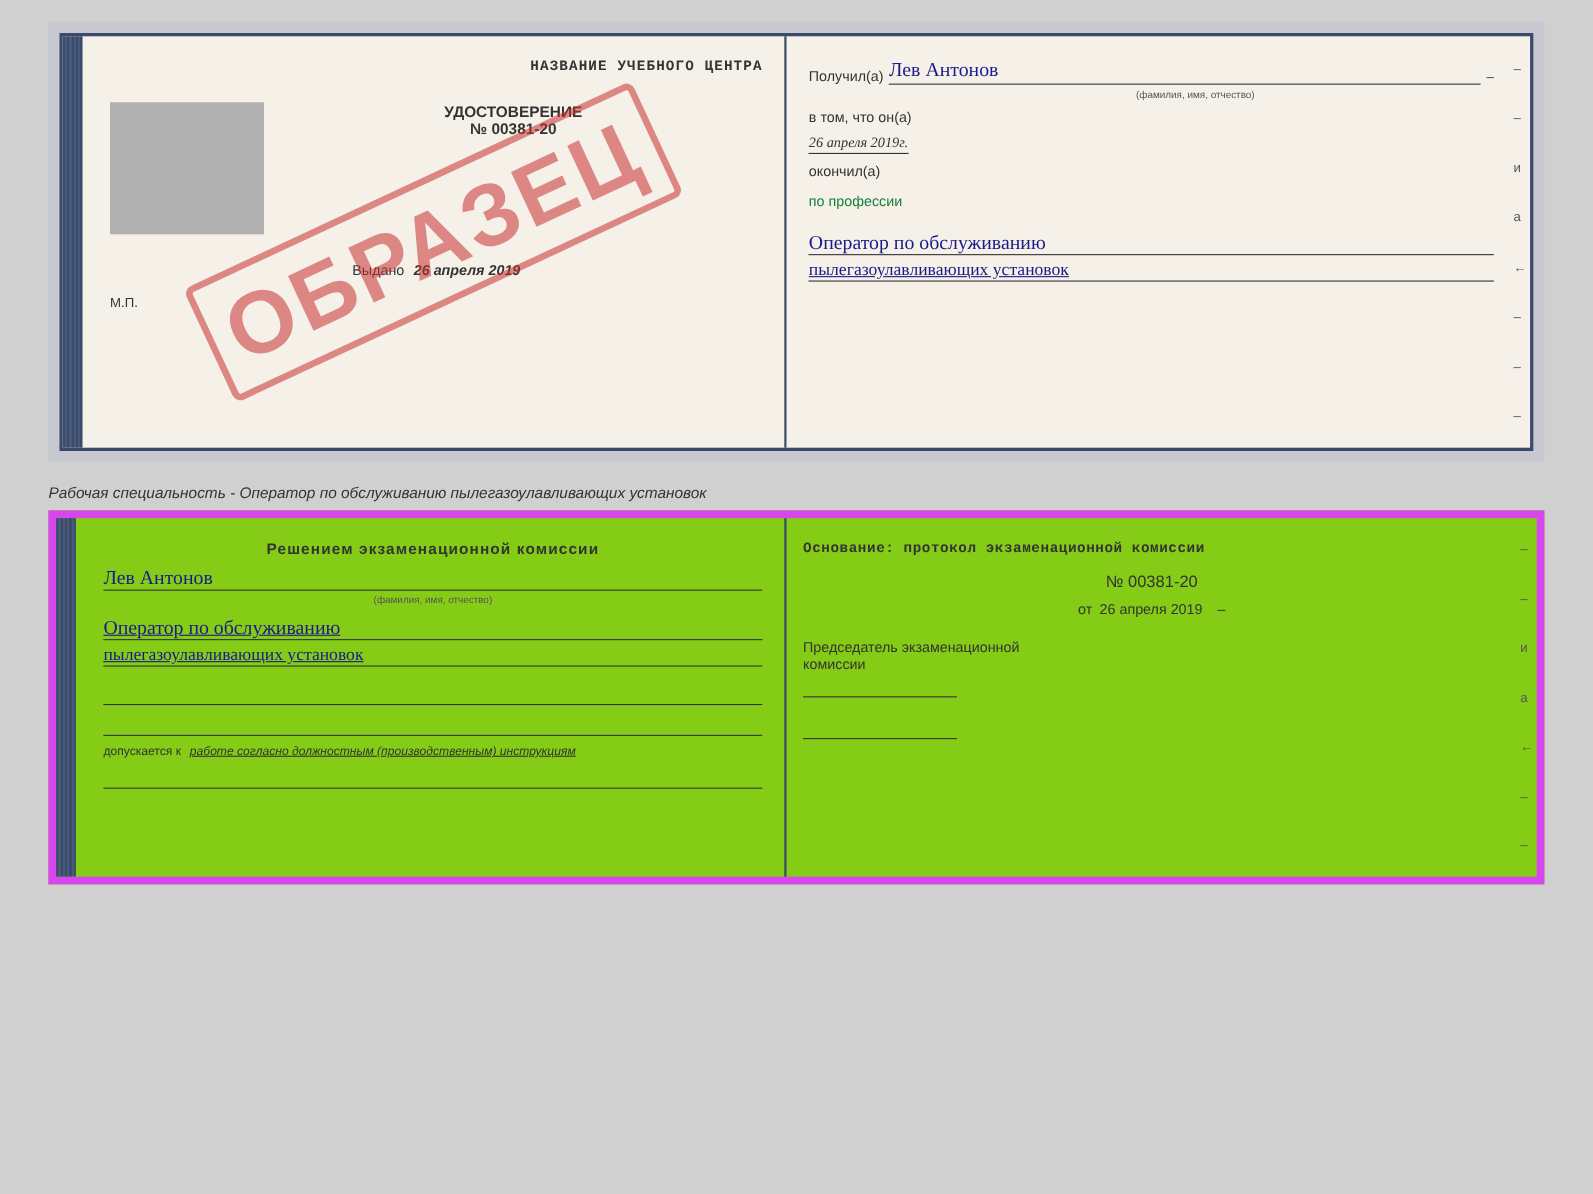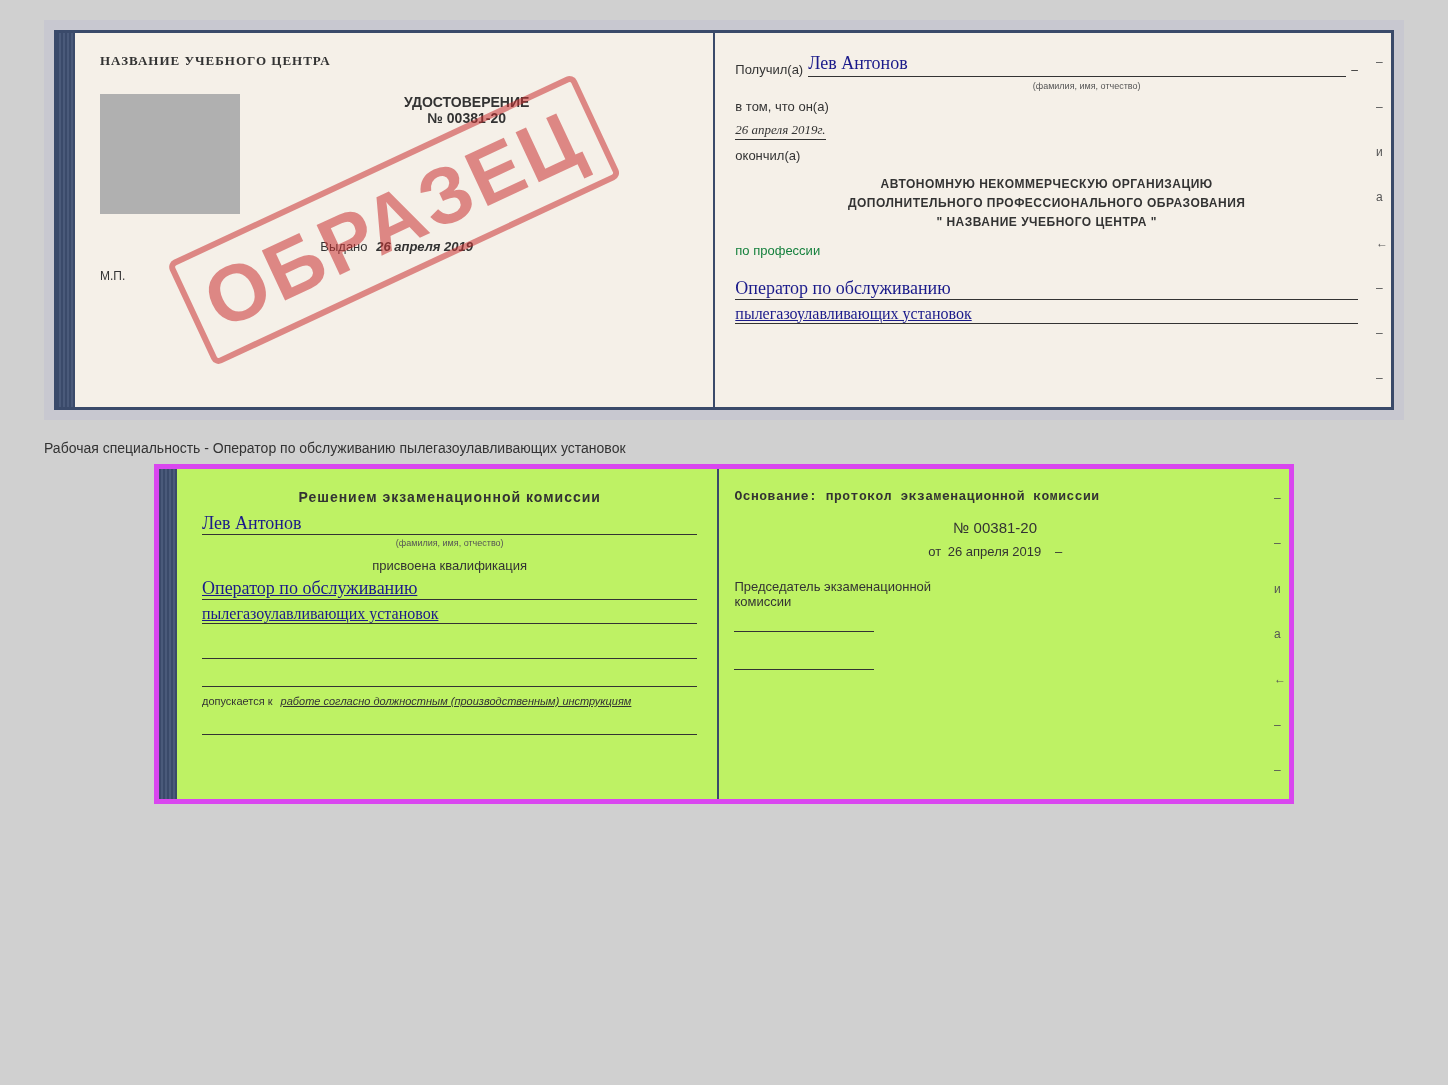--- a/index.html
+++ b/index.html
@@ -54,27 +54,27 @@
       position: relative;
     }
 
     .right-side-wrapper {
       display: flex;
       flex: 1;
     }
 
     
     .training-center-title {
-      text-align: left;
+      text-align: right;
       font-size: 13px;
       font-weight: bold;
       letter-spacing: 1px;
       color: #333;
       margin-bottom: 15px;
-      font-family: Liberation Serif, serif;
+      font-family: Liberation Mono, monospace;
     }
 
     .gray-photo-box {
       width: 140px;
       height: 120px;
       background: #b0b0b0;
       margin: 10px auto;
       display: block;
     }
 
@@ -241,27 +241,28 @@
     }
 
     
     .working-specialty {
       width: 1360px;
       font-size: 14px;
       font-family: Arial, sans-serif;
       color: #333;
       padding: 8px 0;
       text-align: left;
+      font-style: italic;
     }
 
     
     .bottom-cert {
-      width: 1140px;
-      background: #bef264;
-      border: 5px solid #d946ef;
+      width: 1360px;
+      background: #84cc16;
+      border: 7px solid #d946ef;
       min-height: 340px;
       display: flex;
     }
 
     .bottom-left {
       width: 48%;
       padding: 20px 20px 20px 25px;
       border-right: 2px solid #3a4a6a;
     }
 
@@ -430,25 +431,20 @@
           <span class="dash-right">–</span>
         </div>
         <div class="fio-label">(фамилия, имя, отчество)</div>
 
         <div class="vtom-line">
           <span>в том, что он(а)</span>
           <span class="vtom-date">26 апреля 2019г.</span>
           <span>окончил(а)</span>
         </div>
 
-        <div class="org-block">
-          <div>АВТОНОМНУЮ НЕКОММЕРЧЕСКУЮ ОРГАНИЗАЦИЮ</div>
-          <div>ДОПОЛНИТЕЛЬНОГО ПРОФЕССИОНАЛЬНОГО ОБРАЗОВАНИЯ</div>
-          <div>"  НАЗВАНИЕ УЧЕБНОГО ЦЕНТРА  "</div>
-        </div>
 
         <div class="po-professii">по профессии</div>
         <span class="profession-line1">Оператор по обслуживанию</span>
         <span class="profession-line2">пылегазоулавливающих установок</span>
       </div>
 
       <div class="side-annotations">
         <span class="side-dash">–</span>
         <span class="side-dash">–</span>
         <span class="side-dash">и</span>
@@ -466,21 +462,20 @@
   <span>Рабочая специальность - Оператор по обслуживанию пылегазоулавливающих установок</span>
 </div>
 
 <div class="bottom-cert">
   <div class="cert-spine"></div>
 
   <div class="bottom-left">
     <div class="resheniem-title">Решением экзаменационной комиссии</div>
     <span class="bottom-name">Лев Антонов</span>
     <div class="bottom-fio-label">(фамилия, имя, отчество)</div>
-    <div class="prisvoena-label">присвоена квалификация</div>
     <span class="qualification-line1">Оператор по обслуживанию</span>
     <span class="qualification-line2">пылегазоулавливающих установок</span>
     <div class="empty-line"></div>
     <div class="empty-line"></div>
     <div class="dopuskaetsya-text">
       <span>допускается к</span>
       <span class="dopusk-italic" style="margin-left: 5px;">работе согласно должностным (производственным) инструкциям</span>
     </div>
     <div class="empty-line" style="margin-top:8px;"></div>
   </div>

